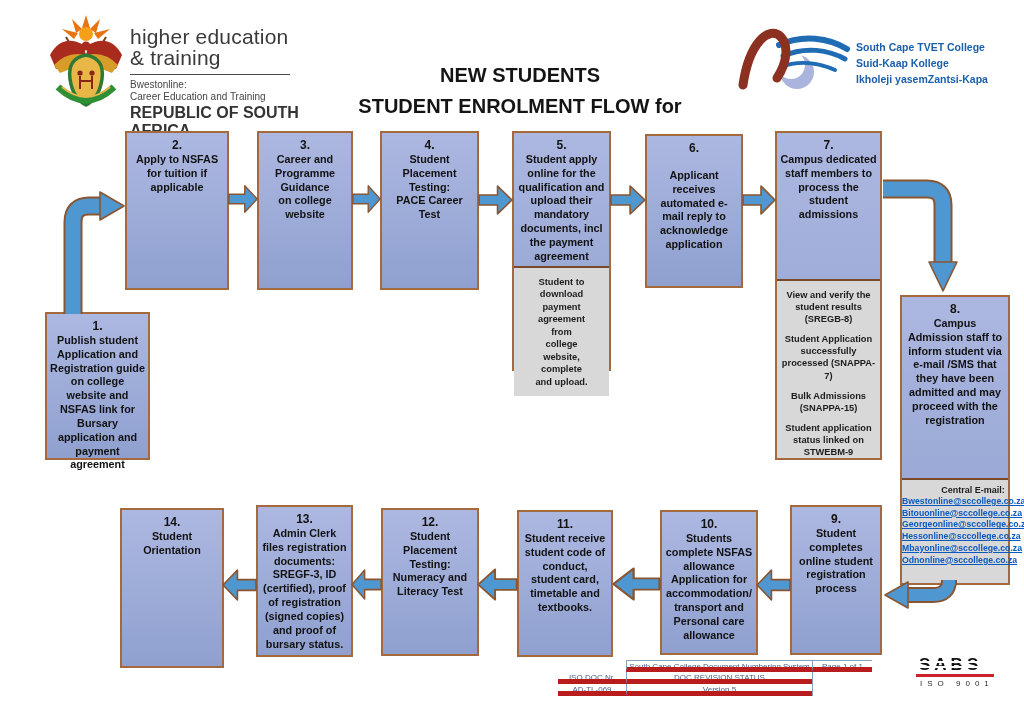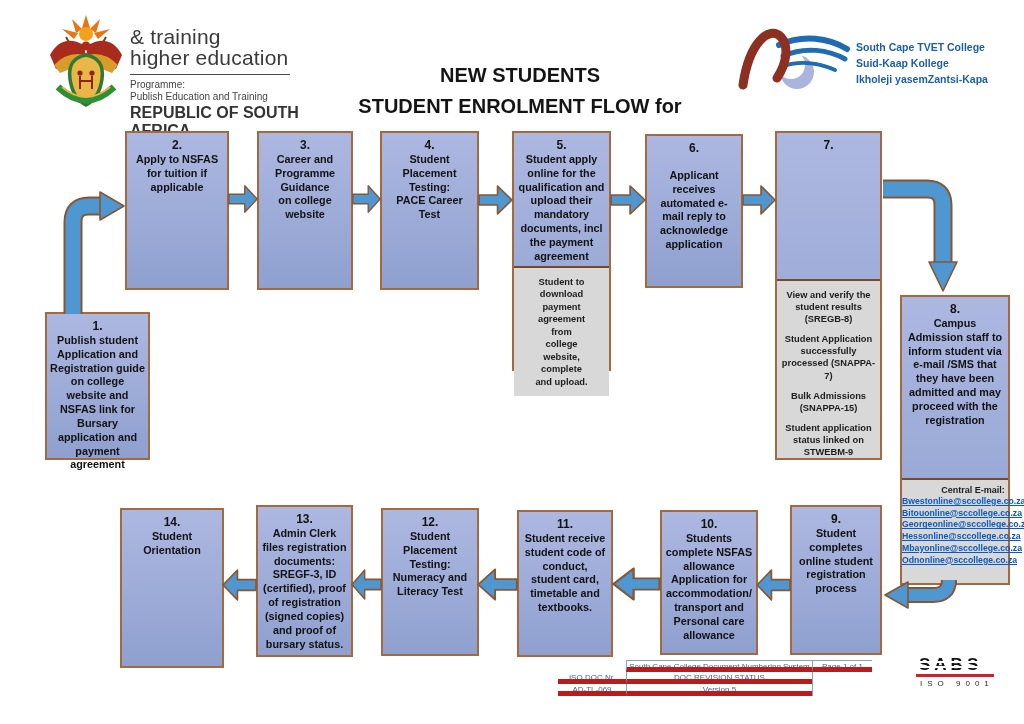--- a/index.html
+++ b/index.html
@@ -75,25 +75,25 @@
     <path d="M42,40 C54,42 60,50 58,64 C56,78 50,86 42,90 C34,86 28,78 26,64 C24,50 30,42 42,40 Z" fill="#e9b747" stroke="#2c7a33" stroke-width="3.5"></path>
     <circle cx="36" cy="58" r="2.6" fill="#8a2417"></circle>
       <circle cx="48" cy="58" r="2.6" fill="#8a2417"></circle>
     <path d="M36,61 L36,74 M48,61 L48,74 M36,66 L48,66" stroke="#8a2417" stroke-width="2" fill="none"></path>
     <path d="M14,72 Q42,98 70,72" fill="none" stroke="#2f8f35" stroke-width="7"></path>
     <path d="M18,72 Q42,92 66,72" fill="none" stroke="#e9b747" stroke-width="2"></path>
   </svg>
 </div>
 
 <div class="dhet-text">
+  <div class="dhet-big">higher education</div>
   <div class="dhet-big">&amp; training</div>
-  <div class="dhet-big">higher education</div>
   <div class="dhet-rule"></div>
-  <div class="dhet-small">Programme:</div>
-  <div class="dhet-small">Publish Education and Training</div>
+  <div class="dhet-small">Bwestonline:</div>
+  <div class="dhet-small">Career Education and Training</div>
   <div class="dhet-country">REPUBLIC OF SOUTH AFRICA</div>
 </div>
 
 <div class="title">
   <div>NEW STUDENTS</div>
   <div>STUDENT ENROLMENT FLOW for</div>
 </div>
 
 <div class="abs" style="left:733px;top:14px;width:120px;height:90px">
   <svg width="120" height="90" viewBox="0 0 120 88">
@@ -156,20 +156,21 @@
 <div class="box" style="left:645px;top:134px;width:98px;height:154px">
   <div class="main">
     <div class="num" style="margin-bottom:14px">6.</div>
     <div class="box-text">Applicant receives automated e-mail reply to acknowledge application</div>
   </div>
 </div>
 
 <div class="box" style="left:775px;top:131px;width:107px;height:329px">
   <div class="main" style="height:150px">
     <div class="num">7.</div>
+    <div class="box-text">Campus dedicated staff members to process the student admissions</div>
   </div>
   <div class="note">
     <div class="note-item">View and verify the student results (SREGB-8)</div>
     <div class="note-item">Student Application successfully processed (SNAPPA-7)</div>
     <div class="note-item">Bulk Admissions (SNAPPA-15)</div>
     <div class="note-item">Student application status linked on STWEBM-9</div>
   </div>
 </div>
 
 <div class="box" style="left:900px;top:295px;width:110px;height:290px">

